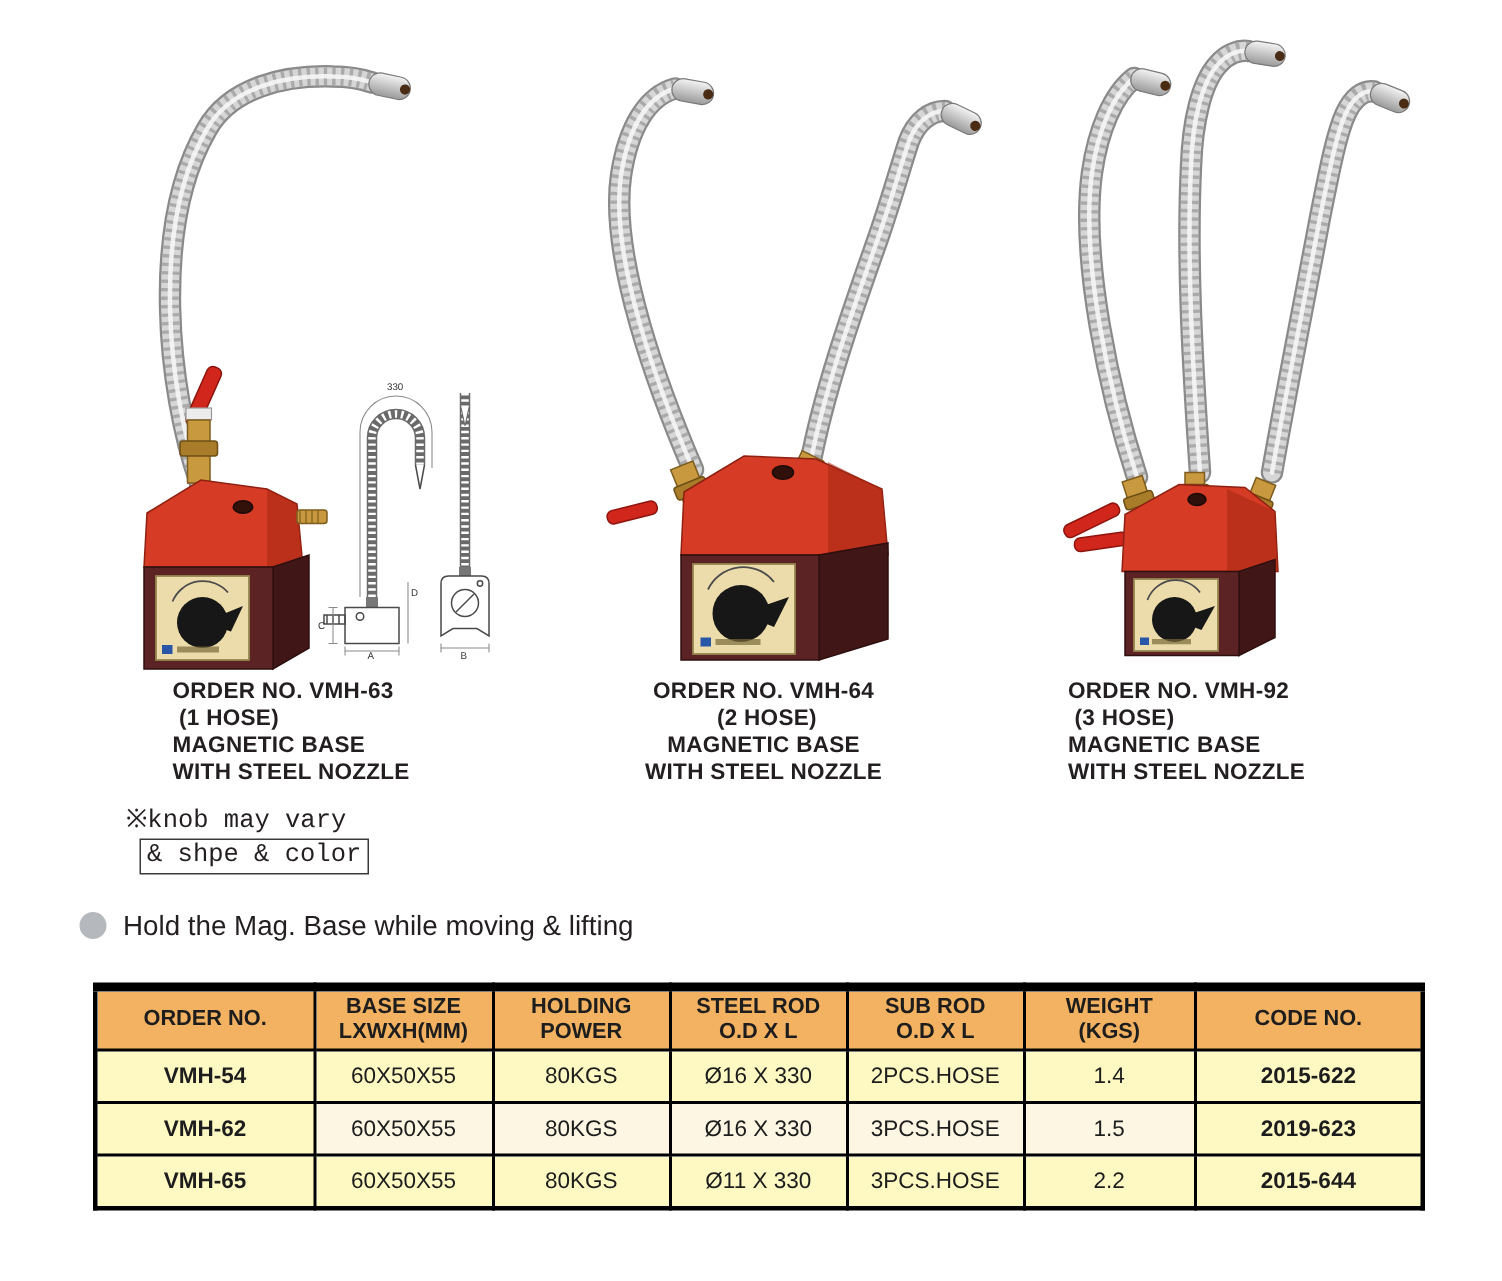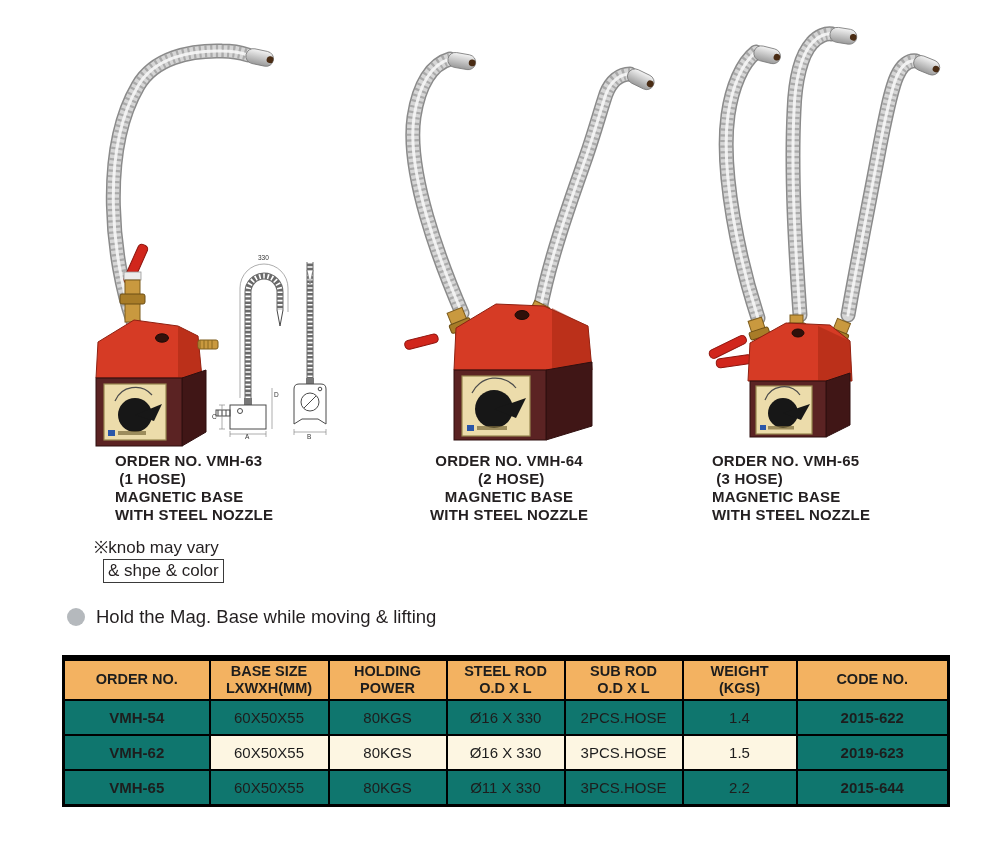--- a/index.html
+++ b/index.html
@@ -25,21 +25,21 @@
     border:3px solid var(--table-border,#000);border-top:6px solid var(--table-border,#000);
   }
   table.spec th,table.spec td{
     border:2px solid var(--table-border,#000);text-align:center;vertical-align:middle;
     overflow:hidden;padding:0 2px;
   }
   table.spec th{
     background:var(--header-bg,#f3b261);font-weight:bold;height:38px;
     white-space:pre-line;font-size:14.5px;line-height:1.18;
   }
-  table.spec td{height:33px;background:#0f766e;}
+  table.spec td{height:33px;background:#fef9c3;}
   td.c-order,td.c-code{background:var(--peach-bg,#fce3d1);font-weight:bold;}
   tr.alt td.c-mid{background:var(--cream-bg,#fdf6e2);}
   
   .hose-out{fill:none;stroke:#8a8a8a;stroke-width:15;stroke-linecap:round;}
   .hose-body{fill:none;stroke:#d6d6d6;stroke-width:12;stroke-linecap:round;}
   .hose-rib{fill:none;stroke:#9b9b9b;stroke-width:12;stroke-linecap:butt;stroke-dasharray:2.2 3.4;opacity:.75;}
   .hose-hl{fill:none;stroke:#f6f6f6;stroke-width:3;stroke-linecap:round;opacity:.9;}
   .brass{fill:#c9993f;stroke:#7d5c1d;stroke-width:1;}
   .brass-d{fill:#a87c28;stroke:#6d4f15;stroke-width:1;}
   .handle{fill:#d1261c;stroke:#8e150e;stroke-width:1;}
@@ -281,32 +281,32 @@
     <div>MAGNETIC BASE</div>
     <div>WITH STEEL NOZZLE</div>
   </div>
   <div class="abs caption" style="left:430px;top:434px;text-align:center;">
     <div>ORDER NO. VMH-64</div>
     <div> (2 HOSE)</div>
     <div>MAGNETIC BASE</div>
     <div>WITH STEEL NOZZLE</div>
   </div>
   <div class="abs caption" style="left:712px;top:434px;">
-    <div>ORDER NO. VMH-65</div>
+    <div>ORDER NO. VMH-92</div>
     <div> (3 HOSE)</div>
     <div>MAGNETIC BASE</div>
     <div>WITH STEEL NOZZLE</div>
   </div>
 
-  <div class="abs knob-note" style="left:94px;top:519px;">
+  <div class="abs knob-note" style="left:84px;top:519px;font-family:Liberation Mono, monospace;">
     <div>※knob may vary</div>
     <span class="boxed">&amp; shpe &amp; color</span>
   </div>
 
-  <div class="abs hold-note" style="left:67px;top:588px;">
+  <div class="abs hold-note" style="left:53px;top:588px;">
     <span class="bullet-dot"></span>
     <span>Hold the Mag. Base while moving &amp; lifting</span>
   </div>
 
   <div class="abs" style="left:62px;top:637px;">
     <table class="spec">
       <colgroup>
         <col style="width:146px">
           <col style="width:119px">
           <col style="width:118px">

